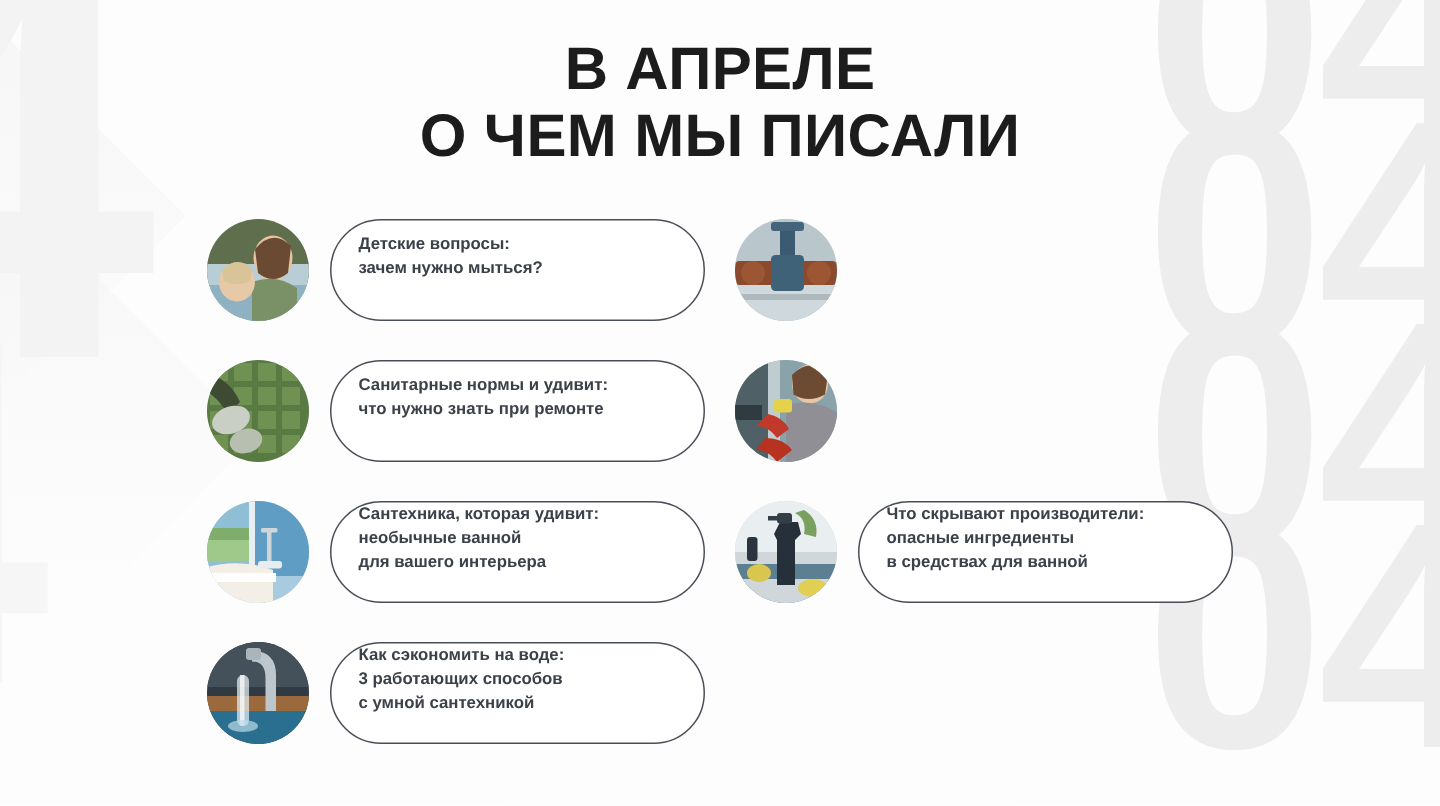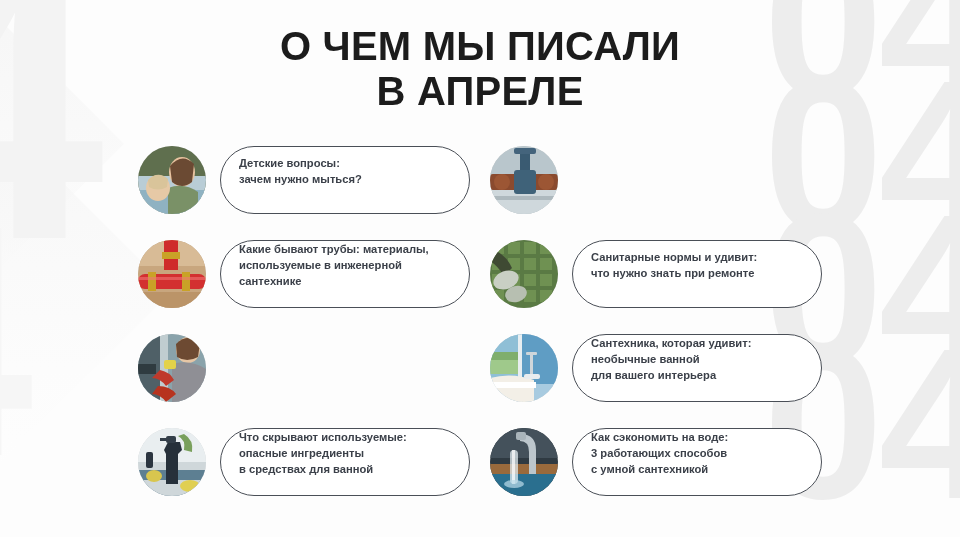--- a/index.html
+++ b/index.html
@@ -147,22 +147,22 @@
     <div class="sheen sheen-b"></div>
     <div class="wm wm-left">4</div>
     <div class="wm wm-left2">4</div>
     <div class="wm wm-r1">04</div>
     <div class="wm wm-r2">04</div>
     <div class="wm wm-r3">04</div>
     <div class="wm wm-r4">04</div>
   </div>
 
   <div class="title-block">
+    <span class="title-line">В АПРЕЛЕ</span>
     <span class="title-line">О ЧЕМ МЫ ПИСАЛИ</span>
-    <span class="title-line">В АПРЕЛЕ</span>
   </div>
 
   <div class="grid" id="grid">
       <div class="item">
         <div class="thumb">
           <svg viewBox="0 0 68 68" preserveAspectRatio="xMidYMid slice">
             <rect width="68" height="68" fill="#5f6f4e"></rect>
             <rect x="0" y="30" width="68" height="38" fill="#b9cdd6"></rect>
             <rect x="0" y="44" width="68" height="24" fill="#8fb2c2"></rect>
             <ellipse cx="44" cy="26" rx="13" ry="15" fill="#e8c3a0"></ellipse>
@@ -184,40 +184,20 @@
             <rect x="0" y="38" width="68" height="30" fill="#cfd8dc"></rect>
             <rect x="0" y="50" width="68" height="4" fill="#aeb9be"></rect>
             <rect x="30" y="4" width="10" height="26" fill="#3a5b72"></rect>
             <rect x="24" y="2" width="22" height="6" rx="2" fill="#44647c"></rect>
             <rect x="0" y="28" width="30" height="16" rx="3" fill="#8a4a2e"></rect>
             <rect x="40" y="28" width="28" height="16" rx="3" fill="#8a4a2e"></rect>
             <rect x="24" y="24" width="22" height="24" rx="3" fill="#3f6279"></rect>
             <circle cx="12" cy="36" r="8" fill="#9c5634"></circle>
             <circle cx="56" cy="36" r="8" fill="#9c5634"></circle>
           </svg>
-        </div>
-      </div>
-      <div class="item">
-        <div class="thumb">
-          <svg viewBox="0 0 68 68" preserveAspectRatio="xMidYMid slice">
-            <rect width="68" height="68" fill="#c8a67e"></rect>
-            <rect x="0" y="0" width="68" height="26" fill="#d8bb96"></rect>
-            <rect x="0" y="52" width="68" height="16" fill="#bb9468"></rect>
-            <rect x="26" y="0" width="14" height="30" fill="#cf2b2b"></rect>
-            <rect x="24" y="12" width="18" height="7" fill="#c9a227"></rect>
-            <rect x="0" y="34" width="68" height="15" rx="7" fill="#d33030"></rect>
-            <rect x="10" y="32" width="8" height="19" fill="#c9a227"></rect>
-            <rect x="44" y="32" width="8" height="19" fill="#c9a227"></rect>
-            <rect x="0" y="37" width="68" height="3" fill="#f07575" opacity=".6"></rect>
-          </svg>
-        </div>
-        <div class="pill">
-          <div class="pill-text">Какие бывают трубы: материалы,
-используемые в инженерной
-сантехнике</div>
         </div>
       </div>
       <div class="item">
         <div class="thumb">
           <svg viewBox="0 0 68 68" preserveAspectRatio="xMidYMid slice">
             <rect width="68" height="68" fill="#5a7a44"></rect>
             <g fill="#6f9152">
               <rect x="2" y="2" width="12" height="12"></rect>
               <rect x="18" y="2" width="12" height="12"></rect>
               <rect x="34" y="2" width="12" height="12"></rect>
@@ -294,21 +274,21 @@
             <path d="M30 14 l12 0 2 8 -4 4 0 30 -12 0 0 -30 -2 -4z" fill="#26303a"></path>
             <rect x="28" y="8" width="10" height="7" rx="2" fill="#333e49"></rect>
             <rect x="22" y="10" width="8" height="3" fill="#333e49"></rect>
             <rect x="8" y="24" width="7" height="16" rx="2" fill="#2b3540"></rect>
             <ellipse cx="16" cy="48" rx="8" ry="6" fill="#d8c64e"></ellipse>
             <ellipse cx="52" cy="58" rx="10" ry="6" fill="#e0cf52"></ellipse>
             <path d="M46 6 q10 6 8 18 l-8 -2 q2 -10 -6 -14z" fill="#79a05c"></path>
           </svg>
         </div>
         <div class="pill">
-          <div class="pill-text">Что скрывают используемые:
+          <div class="pill-text">Что скрывают производители:
 опасные ингредиенты
 в средствах для ванной</div>
         </div>
       </div>
       <div class="item">
         <div class="thumb">
           <svg viewBox="0 0 68 68" preserveAspectRatio="xMidYMid slice">
             <rect width="68" height="68" fill="#2f3a42"></rect>
             <rect x="0" y="0" width="68" height="30" fill="#44515b"></rect>
             <rect x="0" y="44" width="68" height="24" fill="#2a6f8f"></rect>

